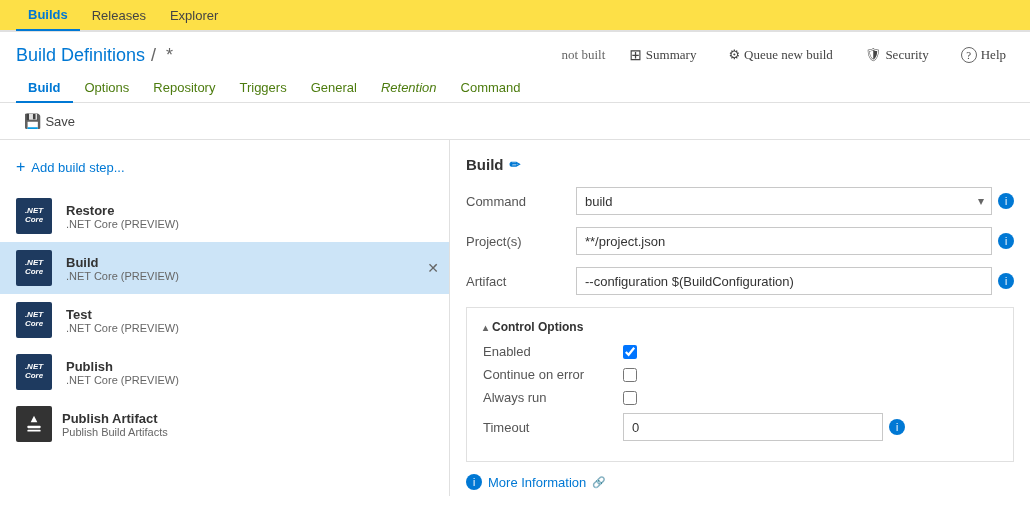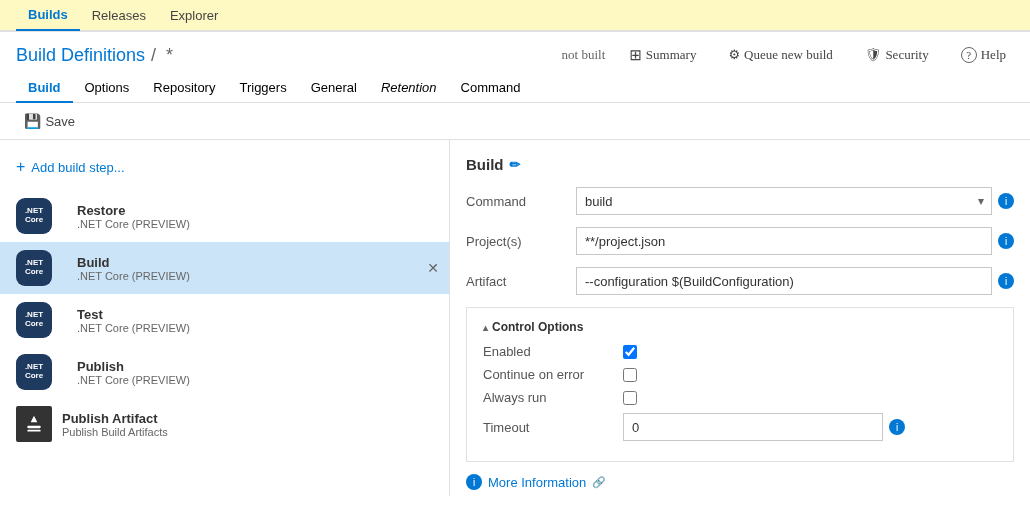--- a/index.html
+++ b/index.html
@@ -11,39 +11,39 @@
     .sub-header { display: flex; align-items: center; justify-content: space-between; padding: 10px 16px 6px 16px; background: #fff; }
     .breadcrumb { display: flex; align-items: center; font-size: 18px; color: #333; }
     .breadcrumb a { color: #0078d4; text-decoration: none; font-size: 18px; }
     .breadcrumb span { margin: 0 4px; color: #666; }
     .header-actions { display: flex; align-items: center; gap: 16px; font-family: Liberation Serif, serif; }
     .status-badge { color: #666; font-size: 13px; }
     .header-btn { display: flex; align-items: center; gap: 4px; font-size: 13px; color: #444; cursor: pointer; padding: 4px 8px; }
 
     
     .tab-bar { display: flex; border-bottom: 1px solid #e0e0e0; padding: 0 16px; background: #fff; }
-    .tab-item { padding: 6px 12px; font-size: 13px; color: #000000; cursor: pointer; border-bottom: 2px solid transparent; margin-bottom: -1px; }
+    .tab-item { padding: 6px 12px; font-size: 13px; color: #4d7c0f; cursor: pointer; border-bottom: 2px solid transparent; margin-bottom: -1px; }
     .tab-item.active { color: #0078d4; border-bottom: 2px solid #0078d4; font-weight: 600; }
 
     
     .toolbar { display: flex; align-items: center; padding: 6px 16px; border-bottom: 1px solid #e0e0e0; background: #fff; }
     .toolbar-btn { display: flex; align-items: center; gap: 4px; font-size: 13px; color: #444; cursor: pointer; padding: 4px 8px; }
 
     
     .main-content { display: flex; height: calc(510px - 32px - 50px - 34px - 38px); overflow: hidden; }
 
     
     .left-panel { width: 450px; min-width: 450px; border-right: 1px solid #e0e0e0; overflow-y: auto; padding: 12px 0; }
     .add-step-btn { display: flex; align-items: center; gap: 6px; padding: 6px 16px; font-size: 13px; color: #0078d4; cursor: pointer; margin-bottom: 8px; }
     .plus-icon { font-size: 16px; color: #0078d4; }
 
     
     .step-item { display: flex; align-items: center; padding: 8px 16px; cursor: pointer; position: relative; }
     .step-item.selected { background: #cce4f7; }
-    .step-icon { width: 36px; height: 36px; background: #1e3a5f; display: flex; align-items: center; justify-content: center; border-radius: 9px; flex-shrink: 0; margin-right: 25px; }
+    .step-icon { width: 36px; height: 36px; background: #1e3a5f; display: flex; align-items: center; justify-content: center; border-radius: 2px; flex-shrink: 0; margin-right: 14px; font-style: italic; }
     .step-icon .net-text { color: #fff; font-size: 8px; font-weight: bold; line-height: 1.1; text-align: center; }
     .step-details { flex: 1; }
     .step-name { font-size: 13px; font-weight: 600; color: #333; }
     .step-sub { font-size: 11px; color: #666; }
     .step-close { position: absolute; right: 10px; font-size: 14px; color: #666; cursor: pointer; display: none; }
     .step-item.selected .step-close { display: block; }
 
     
     .publish-icon { width: 36px; height: 36px; background: #333; display: flex; align-items: center; justify-content: center; border-radius: 2px; flex-shrink: 0; margin-right: 10px; }
     .publish-icon svg { width: 20px; height: 20px; fill: #fff; }
@@ -73,21 +73,21 @@
     .checkbox-wrap input[type="checkbox"] { width: 14px; height: 14px; cursor: pointer; }
 
     
     .more-info { display: flex; align-items: center; gap: 6px; padding: 12px 0 0 0; font-size: 13px; color: #0078d4; cursor: pointer; }
     .more-info-icon { width: 16px; height: 16px; border-radius: 50%; background: #0078d4; color: #fff; font-size: 10px; display: flex; align-items: center; justify-content: center; }
     .external-link { font-size: 11px; }
   </style>
 </head>
 <body>
 
-<div style="display:flex; align-items:center; background:#fef9c3; border-bottom:2px solid #e0e0e0; padding:0 16px; height:32px;">
+<div style="display:flex; align-items:center; background:#fde047; border-bottom:2px solid #e0e0e0; padding:0 16px; height:32px;">
   <div class="top-nav-item active" style="border-bottom:2px solid #0078d4; color:#0078d4; font-weight:600;">
     <span>Builds</span>
   </div>
   <div class="top-nav-item">
     <span>Releases</span>
   </div>
   <div class="top-nav-item">
     <span>Explorer</span>
   </div>
 </div>

